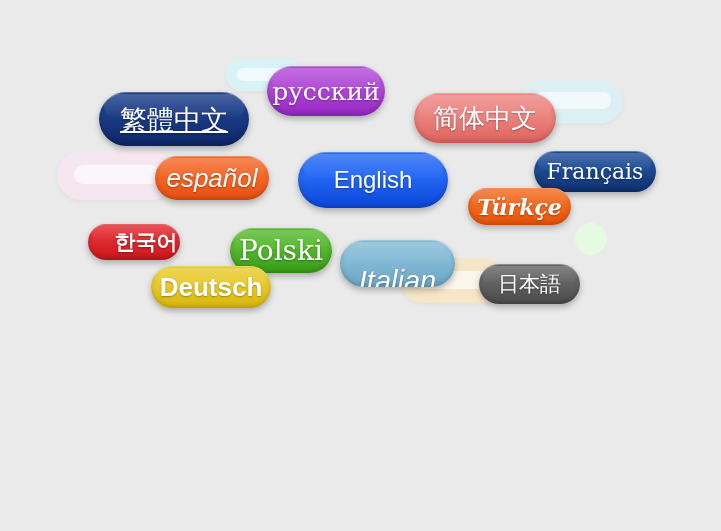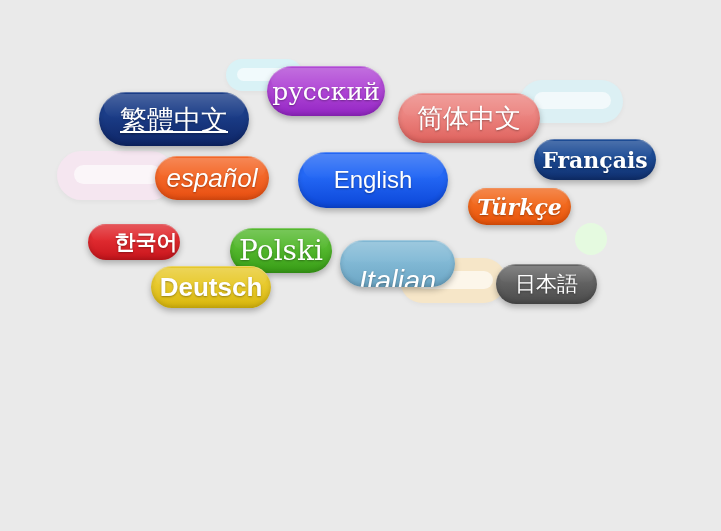--- a/index.html
+++ b/index.html
@@ -107,44 +107,44 @@
       </div>
       <div class="ghost-circle" style="left: 575px; top: 223px; width: 32px; height: 32px; background: rgb(229, 250, 224);"></div>
     </div>
   <div id="pill-layer">
       <div class="pill f-dvserif" style="left: 267px; top: 66px; width: 118px; height: 50px; z-index: 10; background: linear-gradient(rgb(178, 74, 214) 0%, rgb(178, 74, 214) 42%, rgb(147, 37, 196) 100%);">
         <span class="pill-label" style="font-size: 25px;">русский</span>
       </div>
       <div class="pill f-dvsans" style="left: 99px; top: 92px; width: 150px; height: 54px; z-index: 11; background: linear-gradient(rgb(27, 61, 136) 0%, rgb(27, 61, 136) 42%, rgb(14, 37, 102) 100%); text-decoration: underline;">
         <span class="pill-label" style="font-size: 27px;">繁體中文</span>
       </div>
-      <div class="pill f-dvsans" style="left: 398px; top: 93px; width: 142px; height: 50px; z-index: 12; background: linear-gradient(rgb(236, 133, 129) 0%, rgb(236, 133, 129) 42%, rgb(223, 98, 93) 100%);">
+      <div class="pill f-dvsans" style="left: 414px; top: 93px; width: 142px; height: 50px; z-index: 12; background: linear-gradient(rgb(236, 133, 129) 0%, rgb(236, 133, 129) 42%, rgb(223, 98, 93) 100%);">
         <span class="pill-label" style="font-size: 26px;">简体中文</span>
       </div>
       <div class="pill f-sans" style="left: 298px; top: 152px; width: 150px; height: 56px; z-index: 13; background: linear-gradient(rgb(36, 104, 245) 0%, rgb(36, 104, 245) 42%, rgb(11, 70, 216) 100%);">
         <span class="pill-label" style="font-size: 24px;">English</span>
       </div>
-      <div class="pill f-dvserif" style="left: 534px; top: 139px; width: 122px; height: 41px; z-index: 14; background: linear-gradient(rgb(29, 76, 150) 0%, rgb(29, 76, 150) 42%, rgb(15, 47, 110) 100%); font-weight: bold;">
+      <div class="pill f-dvserif" style="left: 534px; top: 151px; width: 122px; height: 41px; z-index: 14; background: linear-gradient(rgb(29, 76, 150) 0%, rgb(29, 76, 150) 42%, rgb(15, 47, 110) 100%);">
         <span class="pill-label" style="font-size: 22px;">Français</span>
       </div>
       <div class="pill f-sans" style="left: 155px; top: 156px; width: 114px; height: 44px; z-index: 15; background: linear-gradient(rgb(244, 105, 42) 0%, rgb(244, 105, 42) 42%, rgb(232, 78, 16) 100%);">
         <span class="pill-label italic" style="font-size: 26px;">español</span>
       </div>
       <div class="pill f-dvserif" style="left: 468px; top: 188px; width: 103px; height: 37px; z-index: 16; background: linear-gradient(rgb(242, 106, 31) 0%, rgb(242, 106, 31) 42%, rgb(231, 82, 9) 100%); font-style: italic;">
         <span class="pill-label bold" style="font-size: 22px;">Türkçe</span>
       </div>
       <div class="pill f-dvsans" style="left: 88px; top: 224px; width: 92px; height: 36px; z-index: 17; background: linear-gradient(rgb(224, 43, 48) 0%, rgb(224, 43, 48) 42%, rgb(200, 21, 28) 100%); padding-left: 24px;">
         <span class="pill-label bold" style="font-size: 21px;">한국어</span>
       </div>
       <div class="pill f-dvserif" style="left: 230px; top: 228px; width: 102px; height: 45px; z-index: 18; background: linear-gradient(rgb(85, 185, 47) 0%, rgb(85, 185, 47) 42%, rgb(55, 156, 22) 100%);">
         <span class="pill-label" style="font-size: 28px;">Polski</span>
       </div>
       <div class="pill f-sans" style="left: 340px; top: 240px; width: 115px; height: 47px; z-index: 19; background: linear-gradient(rgb(131, 186, 214) 0%, rgb(131, 186, 214) 42%, rgb(107, 165, 196) 100%);">
         <span class="pill-label italic" style="font-size: 29px; margin-top: 36px;">Italian</span>
       </div>
       <div class="pill f-sans" style="left: 151px; top: 266px; width: 120px; height: 42px; z-index: 20; background: linear-gradient(rgb(232, 202, 46) 0%, rgb(232, 202, 46) 42%, rgb(217, 183, 12) 100%);">
         <span class="pill-label bold" style="font-size: 26px;">Deutsch</span>
       </div>
-      <div class="pill f-dvsans" style="left: 496px; top: 264px; width: 101px; height: 40px; z-index: 21; background: linear-gradient(rgb(100, 100, 100) 0%, rgb(100, 100, 100) 42%, rgb(74, 74, 74) 100%);">
+      <div class="pill f-dvsans" style="left: 479px; top: 264px; width: 101px; height: 40px; z-index: 21; background: linear-gradient(rgb(100, 100, 100) 0%, rgb(100, 100, 100) 42%, rgb(74, 74, 74) 100%);">
         <span class="pill-label" style="font-size: 21px;">日本語</span>
       </div>
     </div>
 </div>
 
 </body></html>

